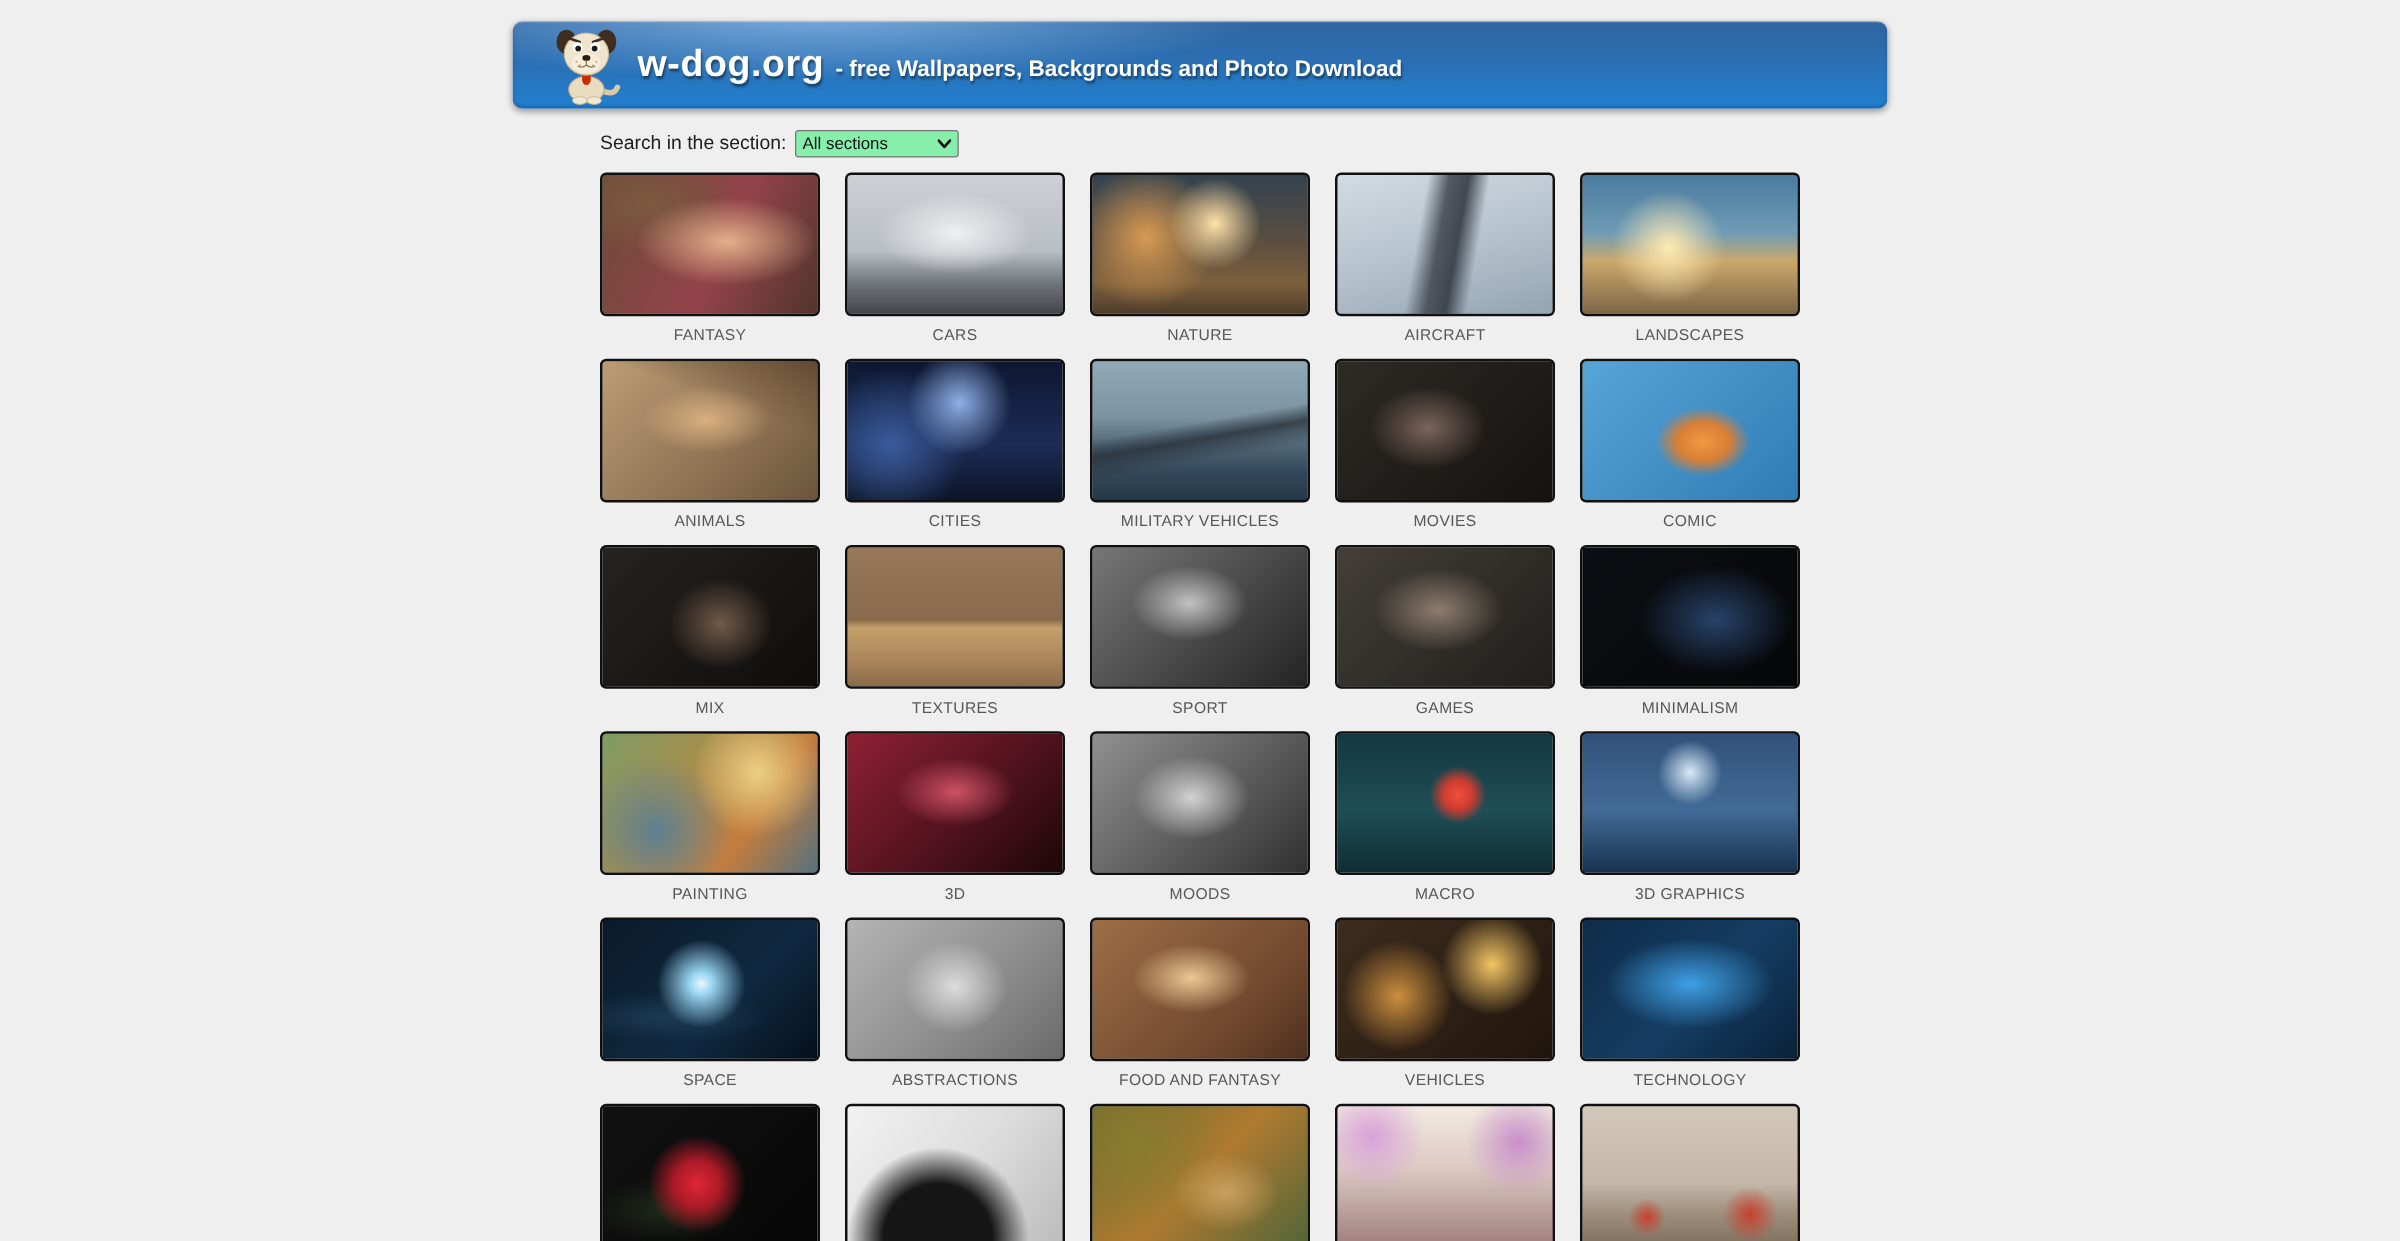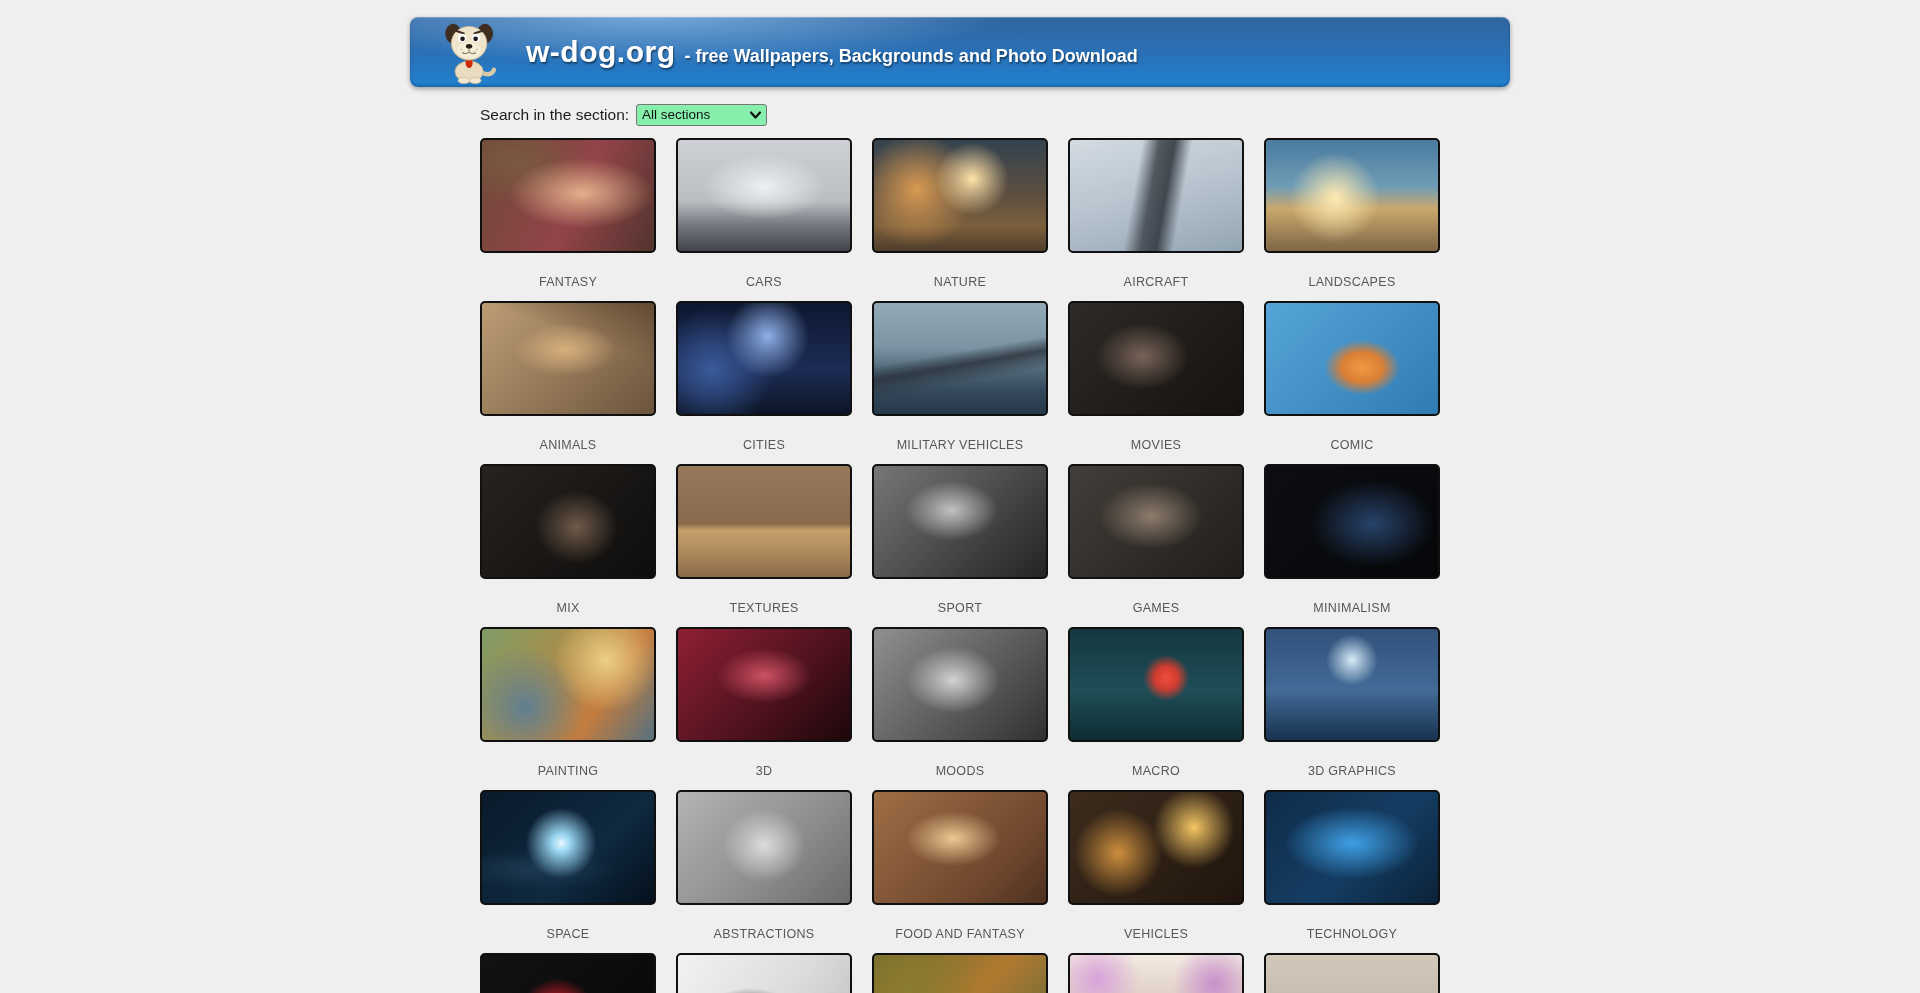--- a/index.html
+++ b/index.html
@@ -12,21 +12,20 @@
   .banner{
     width:1100px;height:70px;margin:17px auto 0;
     border-radius:8px;
     background:
       radial-gradient(ellipse 55% 130% at 22% -10%, rgba(148,200,245,.75) 0%, rgba(148,200,245,0) 60%),
       linear-gradient(180deg,#30649f 0%,#2a70b5 50%,#2181d0 100%);
     box-shadow:0 2px 5px rgba(0,0,0,.35), inset 0 -2px 3px rgba(0,25,55,.25), inset 0 1px 0 rgba(255,255,255,.25);
     display:flex;align-items:center;
     padding-left:33px;box-sizing:border-box;
     position:relative;
-    gap:16px;
   }
   .logo{width:54px;height:62px;flex:0 0 auto;margin-top:2px;}
   .title-row{display:flex;align-items:baseline;gap:9px;margin-left:13px;white-space:nowrap;}
   .site-title{
     color:#fff;font-size:30px;font-weight:bold;letter-spacing:.5px;
     text-shadow:1px 2px 2px rgba(0,0,0,.45);
   }
   .site-subtitle{
     color:#fff;font-size:18px;font-weight:bold;
     text-shadow:1px 2px 2px rgba(0,0,0,.45);
@@ -61,21 +60,21 @@
     margin-top:12px;display:flex;flex-wrap:wrap;
     justify-content:space-between;row-gap:11px;
   }
   .cell{width:176px;}
   .thumb{
     width:176px;height:115px;box-sizing:border-box;
     border:2px solid #101010;border-radius:5px;
     cursor:pointer;
   }
   .cat-label{
-    margin-top:22px;height:15px;text-align:center;
+    margin-top:8px;height:15px;text-align:center;
     font-size:12.5px;color:#575757;letter-spacing:.3px;cursor:pointer;
   }
 </style>
 </head>
 <body>
 
 <div class="banner">
   <svg class="logo" viewBox="0 0 60 70" aria-hidden="true">
     <path d="M43 57 q11 5 14 -3" stroke="#d9c9ab" stroke-width="5" fill="none" stroke-linecap="round"></path>
     <ellipse cx="29" cy="56" rx="16" ry="12" fill="#e9dcc0" stroke="#b9a888" stroke-width="1"></ellipse>

